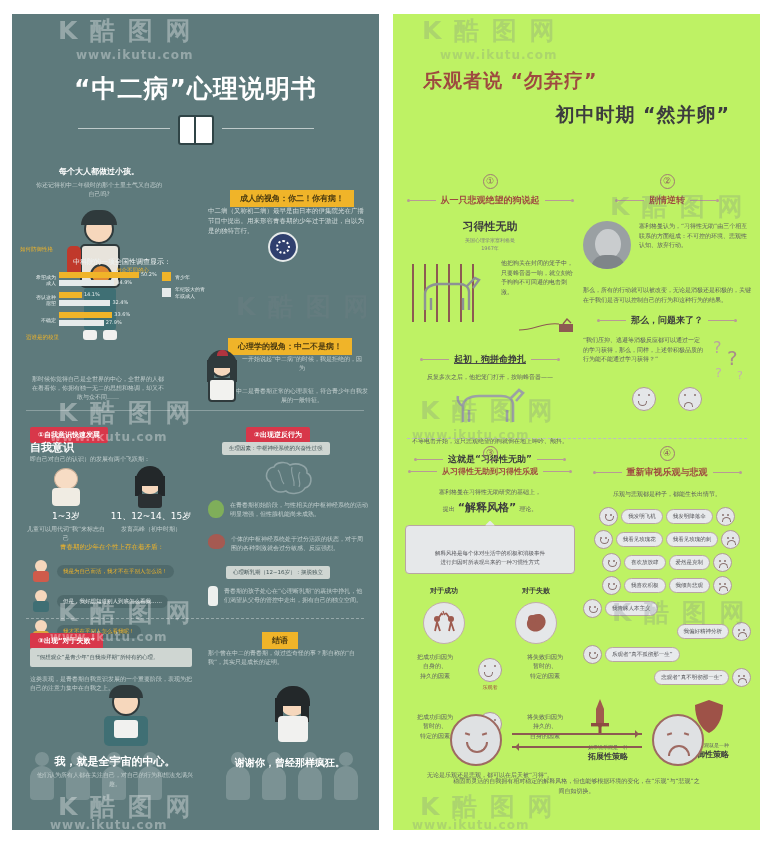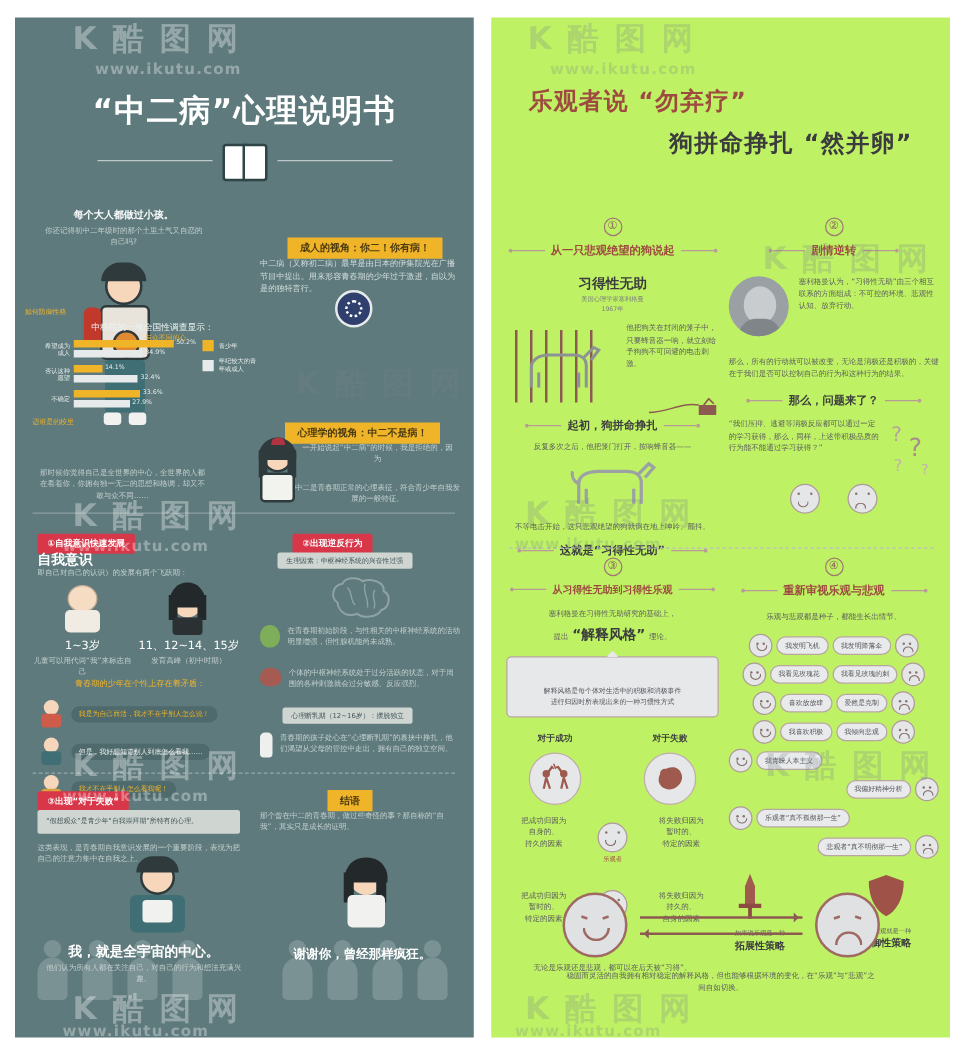--- a/index.html
+++ b/index.html
@@ -258,21 +258,21 @@
       <div style="position:absolute;left:6px;top:28px;width:28px;height:24px;background:#f2f2ef;border:2px solid #2f3a3c;border-radius:4px;"></div>
     </div>
 
     <div class="divider" style="position:absolute;left:14px;top:396px;width:338px;"></div>
 
     <div style="position:absolute;left:18px;top:408px;">
       <div class="redtag">
         <span>①自我意识快速发展</span>
       </div>
     </div>
-    <div style="position:absolute;left:184px;top:408px;padding-left:38px;">
+    <div style="position:absolute;left:196px;top:408px;padding-left:38px;">
       <div class="redtag">
         <span>②出现逆反行为</span>
       </div>
     </div>
 
     <div style="position:absolute;left:18px;top:426px;font-size:11px;color:#fff;font-weight:bold;">自我意识</div>
     <div class="tiny2" style="position:absolute;left:18px;top:440px;width:160px;">即自己对自己的认识）的发展有两个飞跃期：</div>
 
     <div class="sprite" style="left:34px;top:452px;width:40px;height:40px;">
       <div class="head" style="position:absolute;left:8px;top:2px;width:24px;height:22px;background:#f7dcc4;border:1px solid #c8ad96;"></div>
@@ -380,21 +380,21 @@
     </div>
 
     <div style="position:absolute;left:28px;top:740px;width:150px;text-align:center;font-size:11px;color:#fff;font-weight:bold;">我，就是全宇宙的中心。</div>
     <div class="tiny2" style="position:absolute;left:24px;top:756px;width:158px;text-align:center;">他们认为所有人都在关注自己，对自己的行为和想法充满兴趣。</div>
     <div style="position:absolute;left:200px;top:742px;width:156px;text-align:center;font-size:10px;color:#fff;font-weight:bold;">谢谢你，曾经那样疯狂。</div>
   </div>
 
   <div class="right">
 
     <div class="r-t1">乐观者说 “勿弃疗”</div>
-    <div class="r-t2">狗拼命挣扎 “然并卵”</div>
+    <div class="r-t2">初中时期 “然并卵”</div>
 
     <div style="position:absolute;left:12px;top:160px;width:170px;">
       <div class="num">①</div>
       <div class="sechead">
         <i class="l"></i>
           <b>从一只悲观绝望的狗说起</b>
           <i class="r"></i>
       </div>
       <div class="rhead" style="margin-top:12px;">习得性无助</div>
       <div class="rcap" style="margin-top:3px;white-space:pre-line;">美国心理学家塞利格曼
@@ -415,21 +415,21 @@
         <div style="position:absolute;left:96px;top:-2px;width:72px;" class="rt" style2="white-space:pre-line">他把狗关在封闭的笼子中，
 只要蜂音器一响，就立刻给
 予狗狗不可回避的电击刺激。</div>
         <svg width="56" height="16" viewBox="0 0 56 16" style="position:absolute;right:0;bottom:0;">
           <path d="M0 12 C16 12 24 4 40 6" fill="none" stroke="#8d5a52" stroke-width="1.2"></path>
           <rect x="40" y="6" width="14" height="8" fill="#8d5a52"></rect>
           <path d="M44 6 L48 1 L52 5" fill="none" stroke="#8d5a52" stroke-width="1.4"></path>
         </svg>
       </div>
 
-      <div class="sechead" style="margin-top:0;">
+      <div class="sechead" style="margin-top:19px;text-decoration:underline;">
         <i class="l"></i>
           <b style="color:#3c3c3e">起初，狗拼命挣扎</b>
           <i class="r"></i>
       </div>
       <div class="rt c" style="margin-top:6px;">反复多次之后，他把笼门打开，按响蜂音器——</div>
 
       <svg width="70" height="40" viewBox="0 0 70 40" style="display:block;margin:6px auto 0;">
         <path d="M8 34 L8 18 C8 12 14 8 24 8 L46 8 C53 8 58 11 58 17 L58 34 M14 34 L14 22 M52 34 L52 22
                  M56 10 L64 2 L68 5 L61 13 M8 18 C4 16 2 12 3 8" fill="none" stroke="#9ca1a4" stroke-width="2.6"></path>
       </svg>

